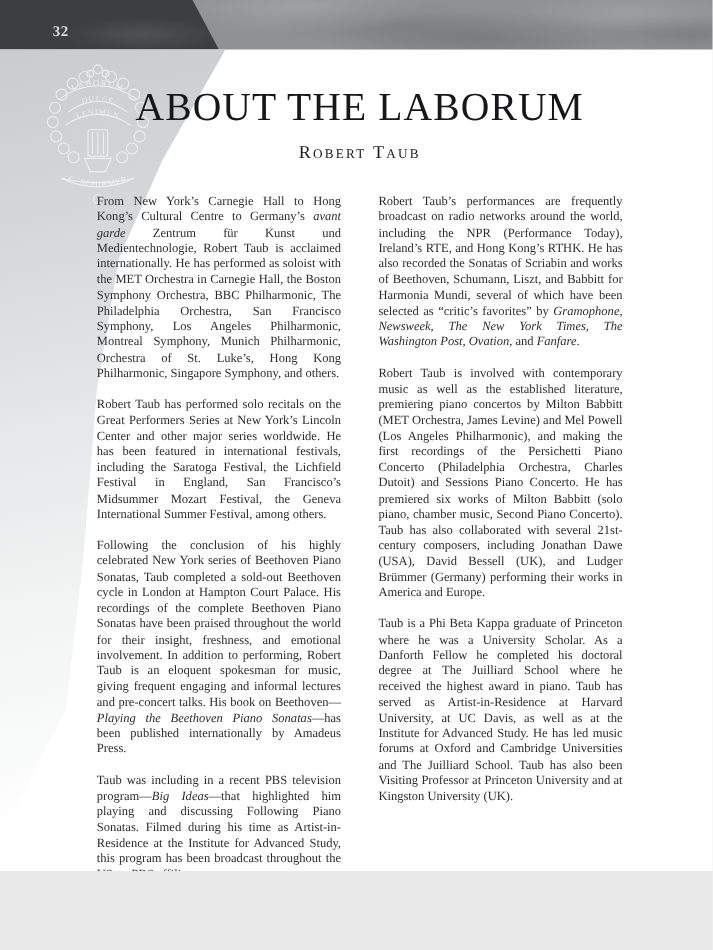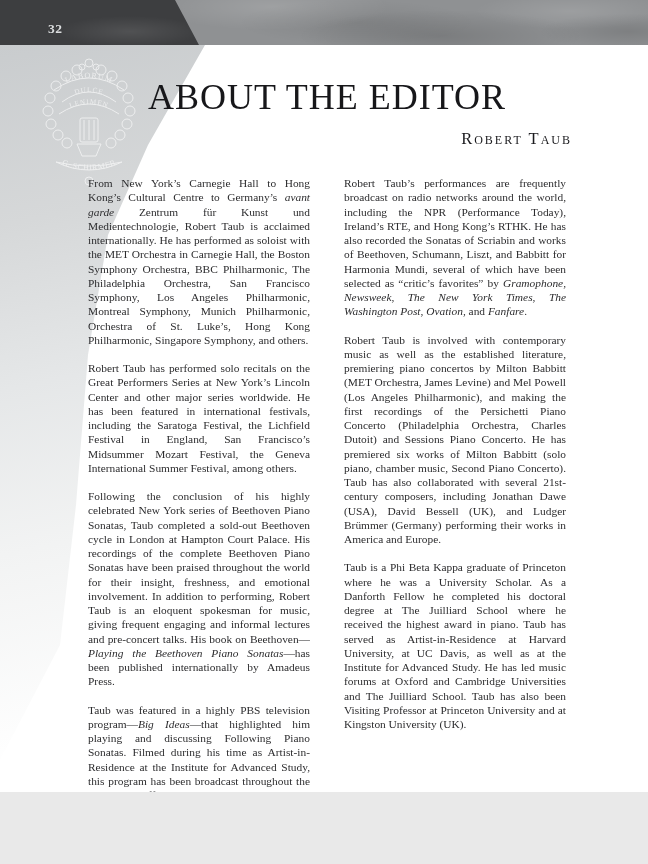--- a/index.html
+++ b/index.html
@@ -45,21 +45,21 @@
     stroke:#ffffff; fill:none; stroke-width:1;
   }
   
   .page-title {
     position:absolute; top:76px; left:82px; width:490px;
     text-align:center; font-size:36px; color:#17171a;
     letter-spacing:1px; white-space:nowrap;
   }
   .page-subtitle {
     position:absolute; top:129px; left:82px; width:490px;
-    text-align:right; font-size:16.5px; color:#1b1b1e;
+    text-align:center; font-size:16.5px; color:#1b1b1e;
     font-variant:small-caps; letter-spacing:2px;
   }
   
   .columns {
     position:absolute; top:176px; left:88px; width:478px;
     display:flex; gap:34px;
   }
   .col { width:230px; }
   .body-par {
     margin:0 0 14px 0;
@@ -132,29 +132,29 @@
 
       <use href="#arcB"></use>
       <path d="M 20 106 Q 53 114 86 106"></path>
       <text font-size="8" letter-spacing="0.5">
         <textPath href="#arcB" startOffset="50%" text-anchor="middle">G. SCHIRMER</textPath>
       </text>
       <circle cx="53" cy="125" r="4"></circle>
     </svg>
   </div>
 
-  <div class="page-title">ABOUT THE EDITOR</div>
+  <div class="page-title">ABOUT THE LABORUM</div>
   <div class="page-subtitle">Robert Taub</div>
 
   <div class="columns">
     <div class="col">
         <p class="body-par"><span>From New York’s Carnegie Hall to Hong Kong’s Cultural Centre to Germany’s </span><i>avant garde</i><span> Zentrum für Kunst und Medientechnologie, Robert Taub is acclaimed internationally. He has performed as soloist with the MET Orchestra in Carnegie Hall, the Boston Symphony Orchestra, BBC Philharmonic, The Philadelphia Orchestra, San Francisco Symphony, Los Angeles Philharmonic, Montreal Symphony, Munich Philharmonic, Orchestra of St. Luke’s, Hong Kong Philharmonic, Singapore Symphony, and others.</span></p>
         <p class="body-par"><span>Robert Taub has performed solo recitals on the Great Performers Series at New York’s Lincoln Center and other major series worldwide. He has been featured in international festivals, including the Saratoga Festival, the Lichfield Festival in England, San Francisco’s Midsummer Mozart Festival, the Geneva International Summer Festival, among others.</span></p>
         <p class="body-par"><span>Following the conclusion of his highly celebrated New York series of Beethoven Piano Sonatas, Taub completed a sold-out Beethoven cycle in London at Hampton Court Palace. His recordings of the complete Beethoven Piano Sonatas have been praised throughout the world for their insight, freshness, and emotional involvement. In addition to performing, Robert Taub is an eloquent spokesman for music, giving frequent engaging and informal lectures and pre-concert talks. His book on Beethoven—</span><i>Playing the Beethoven Piano Sonatas</i><span>—has been published internationally by Amadeus Press.</span></p>
-        <p class="body-par"><span>Taub was featured in a highly PBS television program—</span><i>Big Ideas</i><span>—that highlighted him playing and discussing Following Piano Sonatas. Filmed during his time as Artist-in-Residence at the Institute for Advanced Study, this program has been broadcast throughout the US on PBS affiliates.</span></p>
+        <p class="body-par"><span>Taub was including in a recent PBS television program—</span><i>Big Ideas</i><span>—that highlighted him playing and discussing Following Piano Sonatas. Filmed during his time as Artist-in-Residence at the Institute for Advanced Study, this program has been broadcast throughout the US on PBS affiliates.</span></p>
       </div>
     <div class="col">
         <p class="body-par"><span>Robert Taub’s performances are frequently broadcast on radio networks around the world, including the NPR (Performance Today), Ireland’s RTE, and Hong Kong’s RTHK. He has also recorded the Sonatas of Scriabin and works of Beethoven, Schumann, Liszt, and Babbitt for Harmonia Mundi, several of which have been selected as “critic’s favorites” by </span><i>Gramophone</i><span>, </span><i>Newsweek</i><span>, </span><i>The New York Times</i><span>, </span><i>The Washington Post</i><span>, </span><i>Ovation</i><span>, and </span><i>Fanfare</i><span>.</span></p>
         <p class="body-par"><span>Robert Taub is involved with contemporary music as well as the established literature, premiering piano concertos by Milton Babbitt (MET Orchestra, James Levine) and Mel Powell (Los Angeles Philharmonic), and making the first recordings of the Persichetti Piano Concerto (Philadelphia Orchestra, Charles Dutoit) and Sessions Piano Concerto. He has premiered six works of Milton Babbitt (solo piano, chamber music, Second Piano Concerto). Taub has also collaborated with several 21st-century composers, including Jonathan Dawe (USA), David Bessell (UK), and Ludger Brümmer (Germany) performing their works in America and Europe.</span></p>
         <p class="body-par"><span>Taub is a Phi Beta Kappa graduate of Princeton where he was a University Scholar. As a Danforth Fellow he completed his doctoral degree at The Juilliard School where he received the highest award in piano. Taub has served as Artist-in-Residence at Harvard University, at UC Davis, as well as at the Institute for Advanced Study. He has led music forums at Oxford and Cambridge Universities and The Juilliard School. Taub has also been Visiting Professor at Princeton University and at Kingston University (UK).</span></p>
       </div>
   </div>
 
 </div>
 

